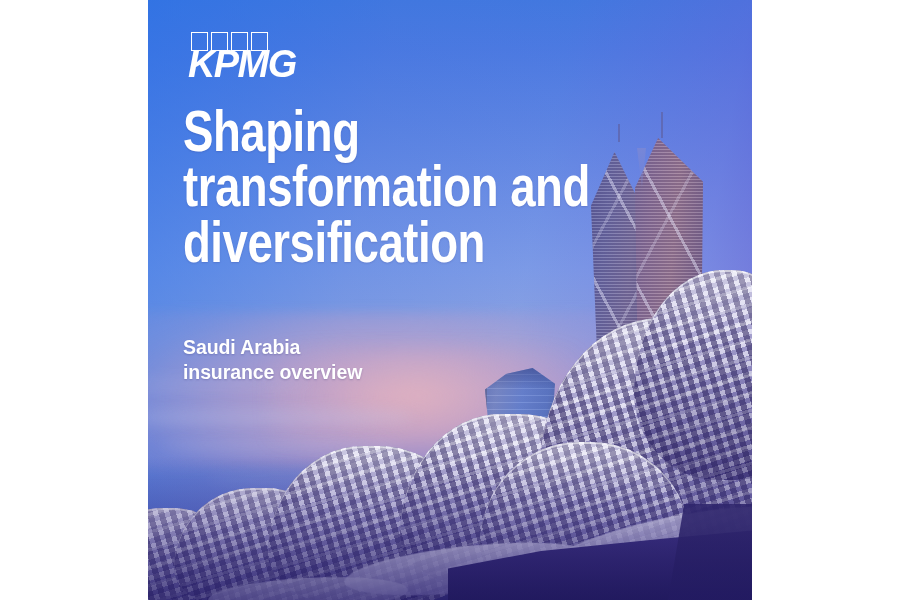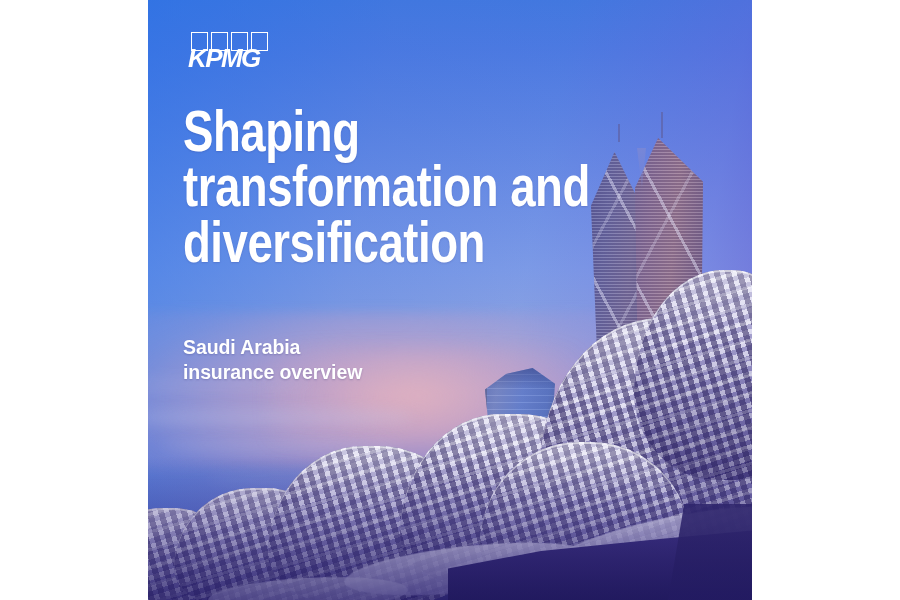--- a/index.html
+++ b/index.html
@@ -316,21 +316,21 @@
     border: 1.6px solid #ffffff;
     box-sizing: border-box;
   }
   #logo .wordmark {
     position: absolute;
     left: 0;
     top: 13px;
     font-family: "Liberation Sans", sans-serif;
     font-weight: 700;
     font-style: italic;
-    font-size: 26px;
+    font-size: 38px;
     letter-spacing: -1.6px;
     color: #ffffff;
     line-height: 1;
   }
 
   #headline {
     position: absolute;
     left: 35px;
     top: 104px;
     width: 420px;

